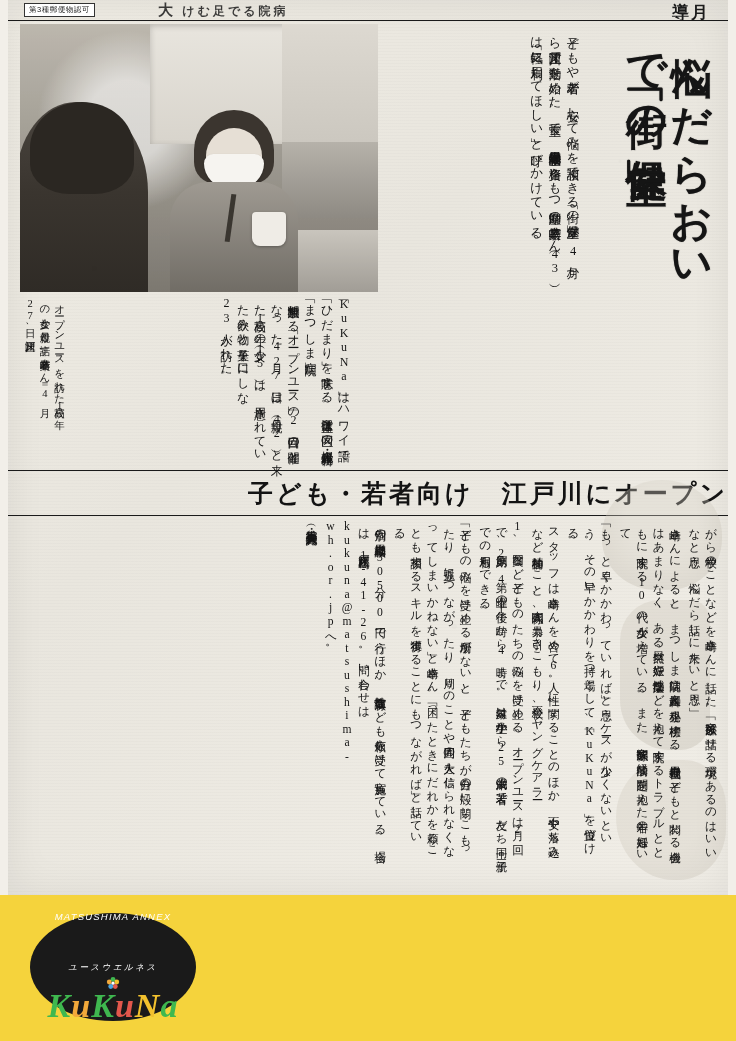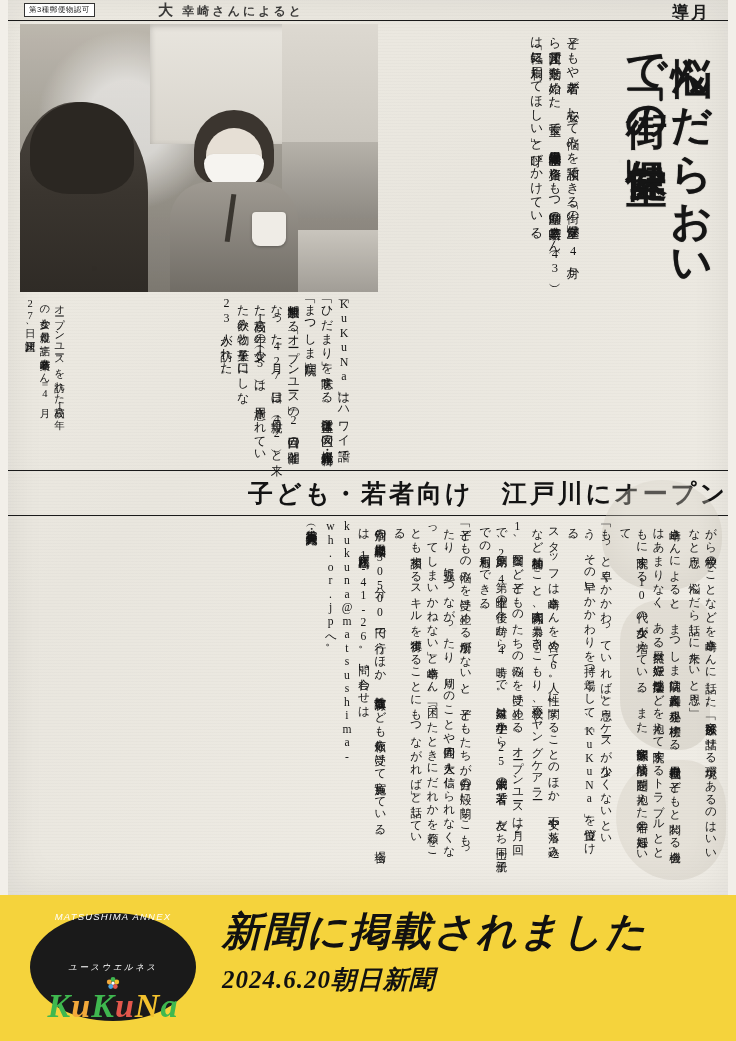--- a/index.html
+++ b/index.html
@@ -425,21 +425,21 @@
 <body>
 
 <div id="page">
 
   <div id="clipping">
 
     <div id="masthead">
       <span class="postal">第3種郵便物認可</span>
       <span class="ctr">
         <span class="big">大</span>
-        <span>幸崎さんによると</span>
+        <span>けむ足でる院病</span>
       </span>
       <span class="right">導月</span>
     </div>
 
     <div id="headline">
       <div class="vtext">悩んだらおいで「街の保健室」</div>
     </div>
 
     <div id="lead">
       <div class="vtext">子どもや若者が、安心して悩みを相談できる「街の保健室」が、4月から江戸川区で活動を始めた。室長で、思春期保健相談士の資格をもつ助産師の幸崎若菜さん（43）は「気軽に利用してほしい」と呼びかけている。</div>
@@ -505,20 +505,16 @@
         <circle cx="20" cy="9" r="6.5" fill="#3fb84f"></circle>
         <circle cx="30" cy="16" r="6.5" fill="#f2c12e"></circle>
         <circle cx="26" cy="28" r="6.5" fill="#e2574c"></circle>
         <circle cx="14" cy="28" r="6.5" fill="#4aa3e0"></circle>
         <circle cx="10" cy="16" r="6.5" fill="#f2a93b"></circle>
         <circle cx="20" cy="19" r="4.2" fill="#ffffff"></circle>
       </svg>
       <div class="kukuna"><span class="k2">K</span><span class="u1">u</span><span class="k2">K</span><span class="u2">u</span><span class="n">N</span><span class="a">a</span></div>
     </div>
 
-    <div id="banner-text">
-      <div id="banner-title">新聞に掲載されました</div>
-      <div id="banner-sub">2024.6.20朝日新聞</div>
-    </div>
 
   </div>
 
 </div>
 
 </body></html>

